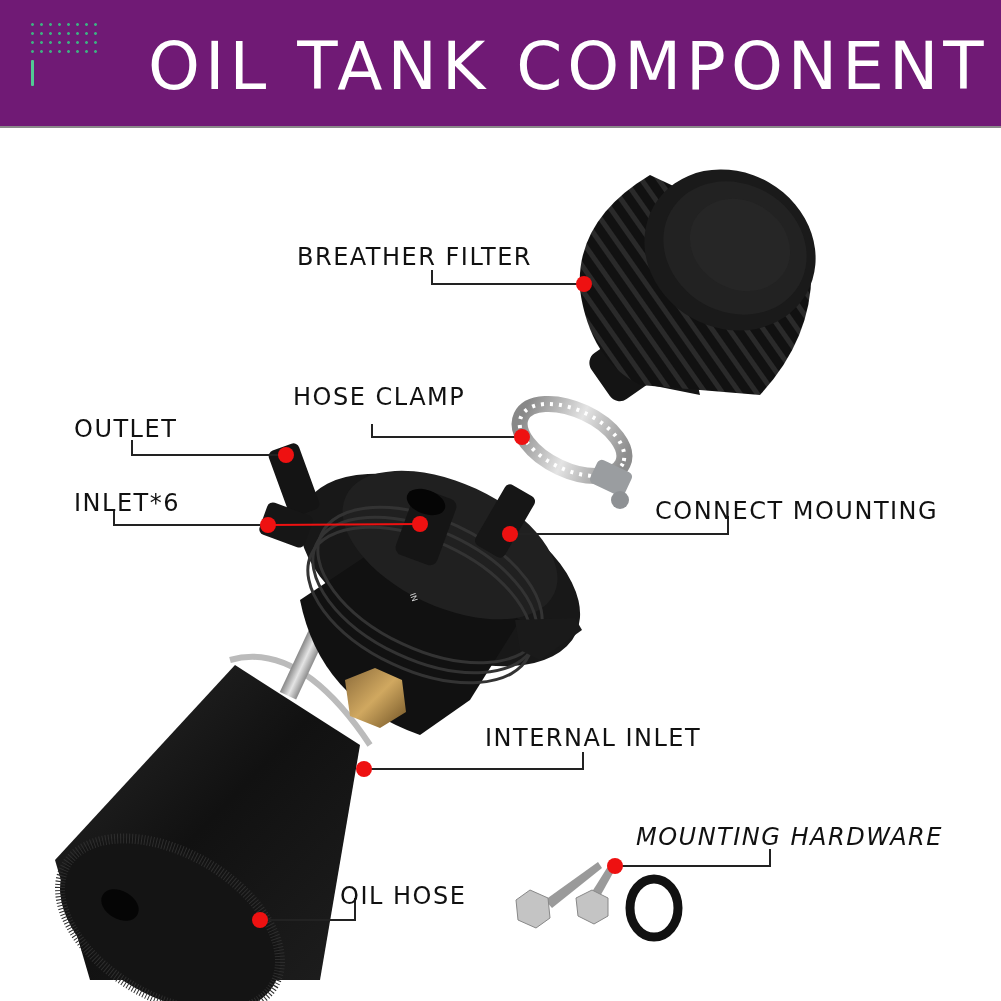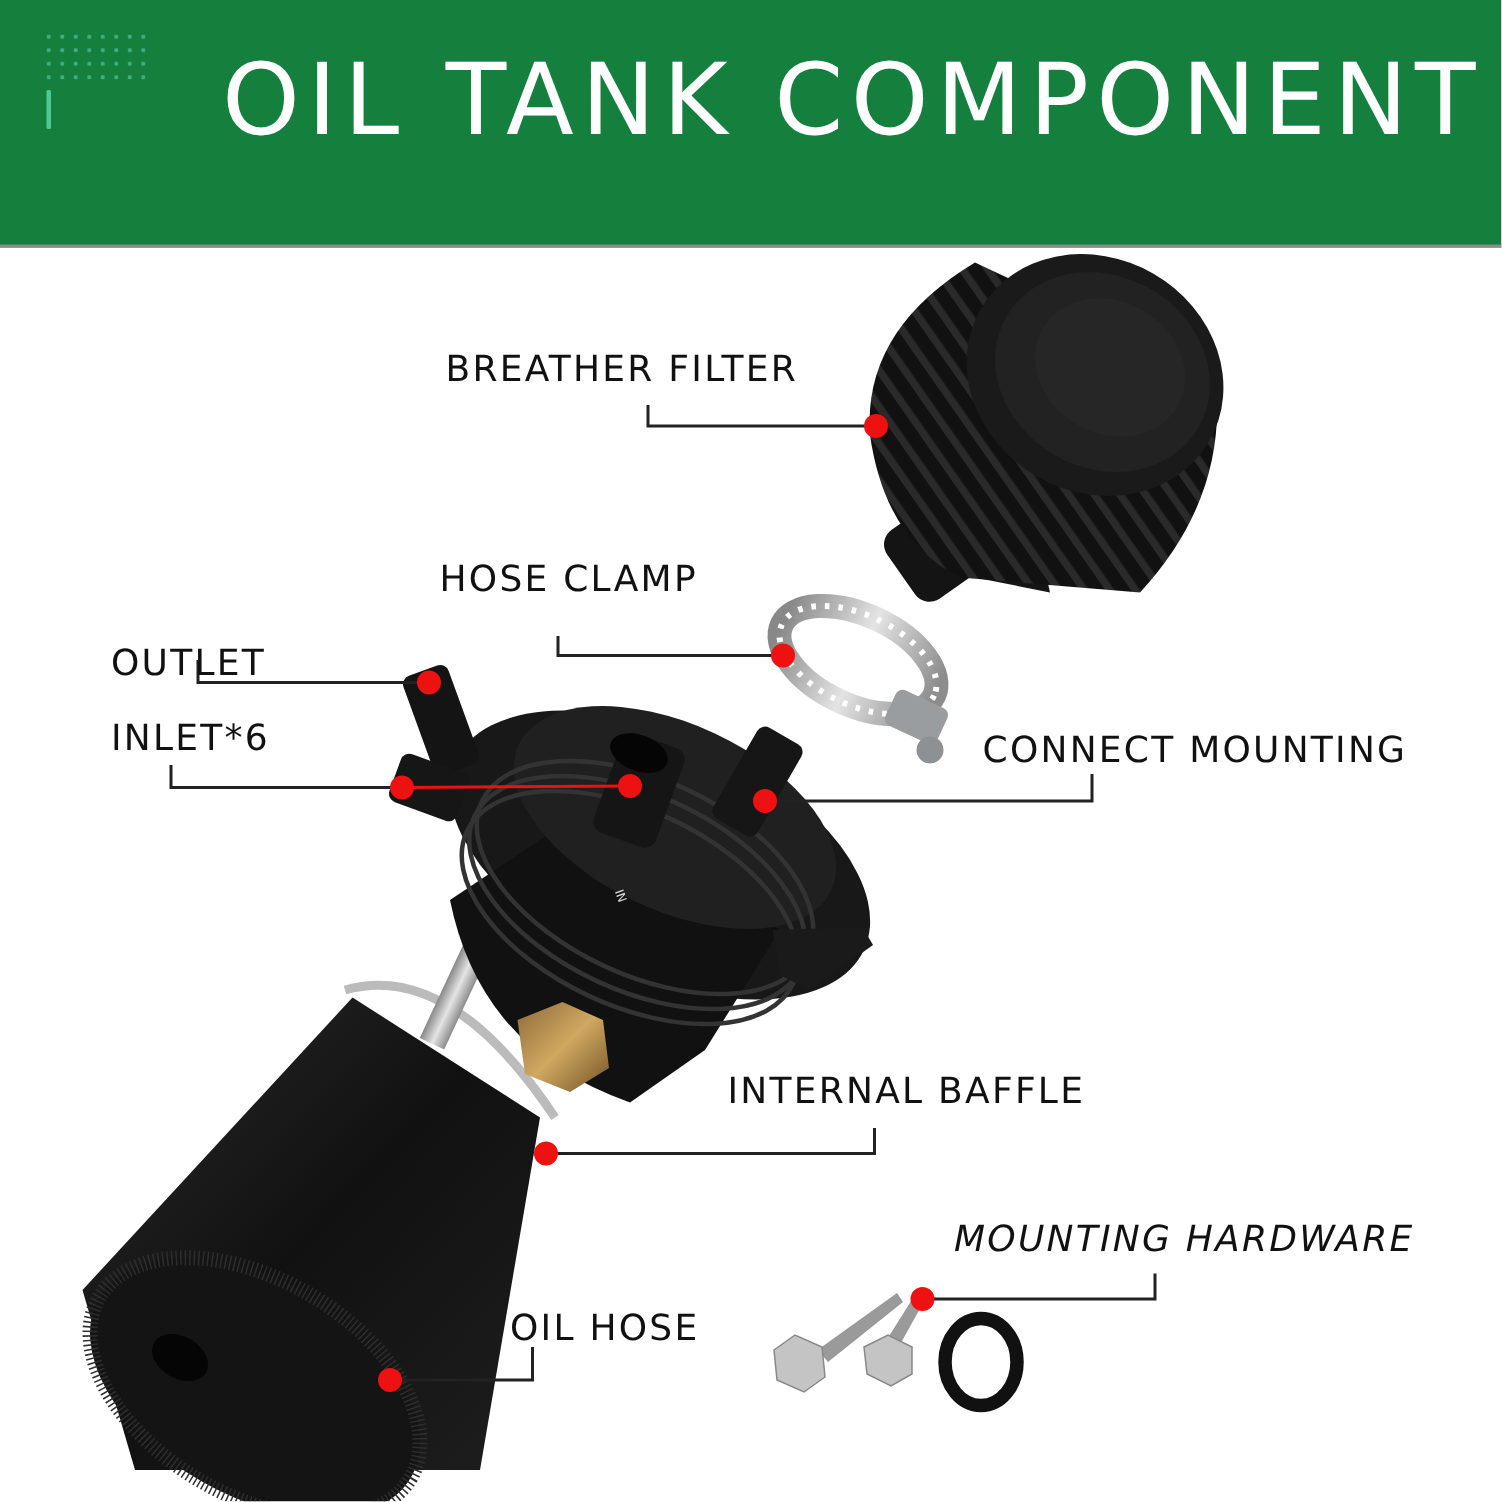--- a/index.html
+++ b/index.html
@@ -1,23 +1,23 @@
 <!DOCTYPE html>
 <html><head>
 <meta charset="utf-8">
 <style>
   html,body{margin:0;padding:0;background:#fff;}
   body{width:1001px;height:1001px;position:relative;overflow:hidden;font-family:"DejaVu Sans","Liberation Sans",sans-serif;}
-  .header{position:absolute;left:0;top:0;width:1001px;height:165px;background:#15803d;border-bottom:2px solid #8a8a8a;box-sizing:border-box;}
+  .header{position:absolute;left:0;top:0;width:1001px;height:128px;background:#701a75;border-bottom:2px solid #8a8a8a;box-sizing:border-box;}
   .dots{position:absolute;left:28px;top:20px;width:70px;height:36px;
     background-image:radial-gradient(circle,#3fae82 1.2px,transparent 1.6px);
     background-size:9px 9px;}
   .accent{position:absolute;left:31px;top:60px;width:3px;height:26px;background:#52c994;border-radius:1px;}
   .title{position:absolute;left:148px;top:22px;font-size:66px;color:#fff;letter-spacing:5px;font-weight:normal;line-height:90px;font-family:"DejaVu Sans",sans-serif;}
-  .label{position:absolute;font-size:24px;color:#111;letter-spacing:1.5px;line-height:28px;white-space:nowrap;font-family:"DejaVu Sans",sans-serif;}
+  .label{position:absolute;font-size:24px;color:#111;letter-spacing:1.5px;line-height:28px;white-space:nowrap;font-family:"DejaVu Sans",sans-serif;margin-top:11px;}
   svg.art{position:absolute;left:0;top:0;}
 </style>
 </head>
 <body>
 
 <div class="header">
   <div class="dots"></div>
   <div class="accent"></div>
   <div class="title">OIL TANK COMPONENT</div>
 </div>
@@ -119,18 +119,18 @@
     <circle cx="420" cy="524" r="8"></circle>
     <circle cx="510" cy="534" r="8"></circle>
     <circle cx="364" cy="769" r="8"></circle>
     <circle cx="615" cy="866" r="8"></circle>
     <circle cx="260" cy="920" r="8"></circle>
   </g>
 </svg>
 
 <div class="label" style="left:297px;top:232px;">BREATHER FILTER</div>
 <div class="label" style="left:293px;top:372px;">HOSE CLAMP</div>
-<div class="label" style="left:74px;top:428px;">OUTLET</div>
+<div class="label" style="left:74px;top:404px;">OUTLET</div>
 <div class="label" style="left:74px;top:478px;">INLET*6</div>
 <div class="label" style="left:655px;top:486px;">CONNECT MOUNTING</div>
-<div class="label" style="left:485px;top:713px;">INTERNAL BAFFLE</div>
+<div class="label" style="left:485px;top:713px;">INTERNAL INLET</div>
 <div class="label" style="left:636px;top:812px;font-style:italic;">MOUNTING HARDWARE</div>
 <div class="label" style="left:340px;top:871px;">OIL HOSE</div>
 
 </body></html>

